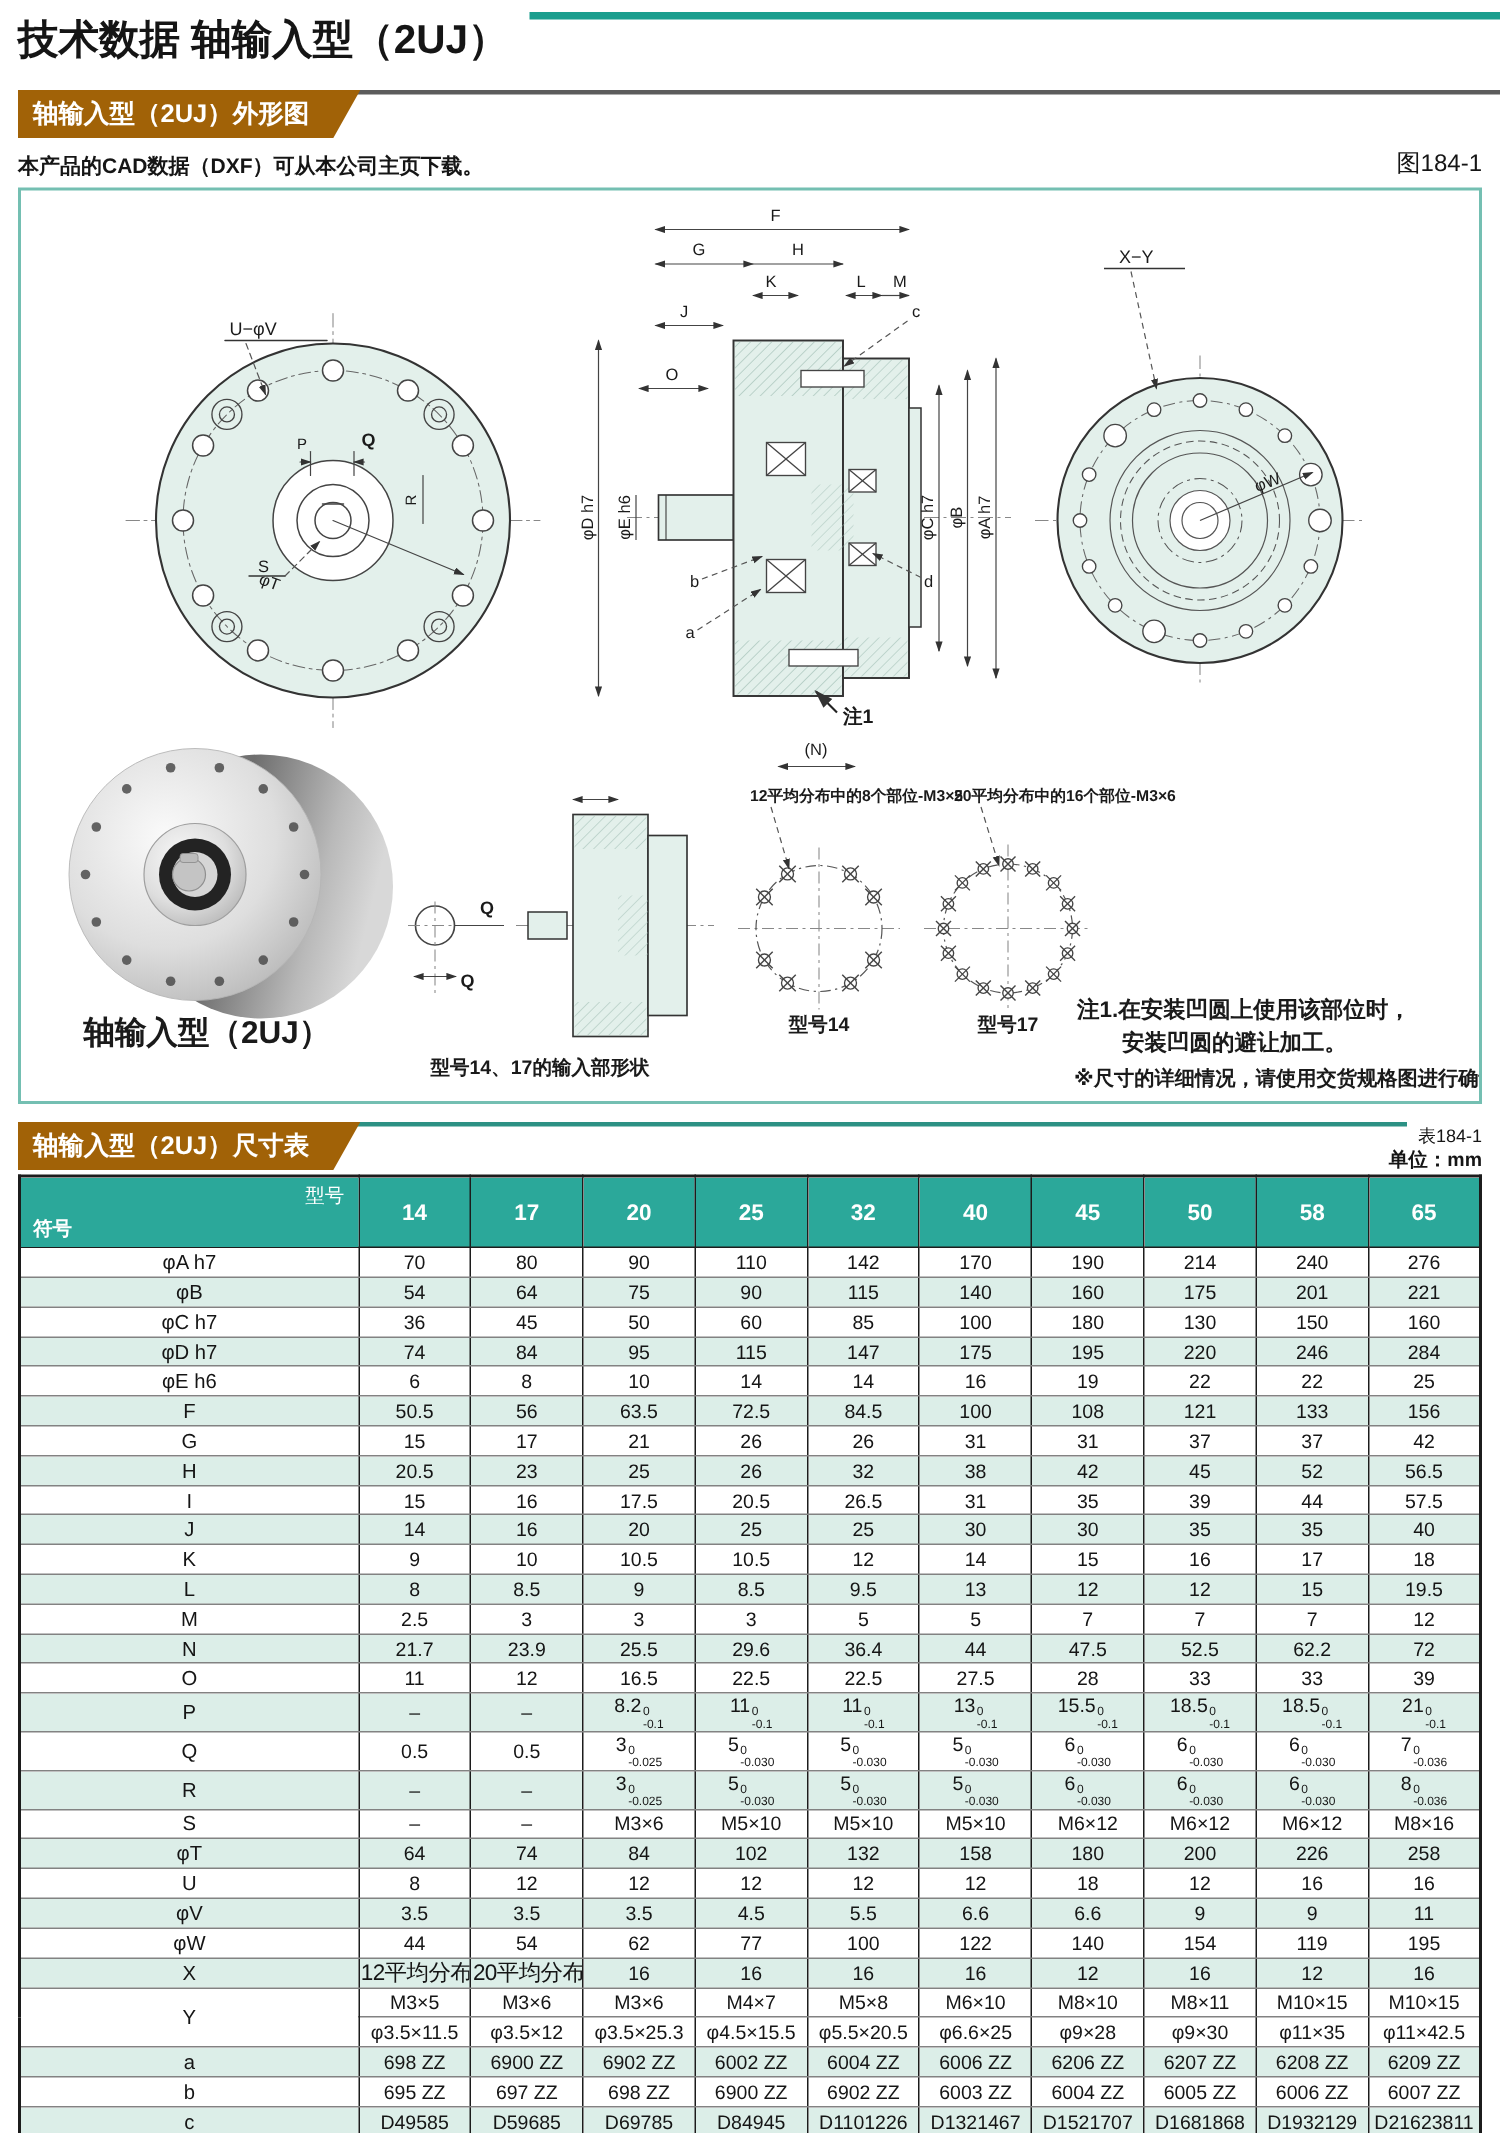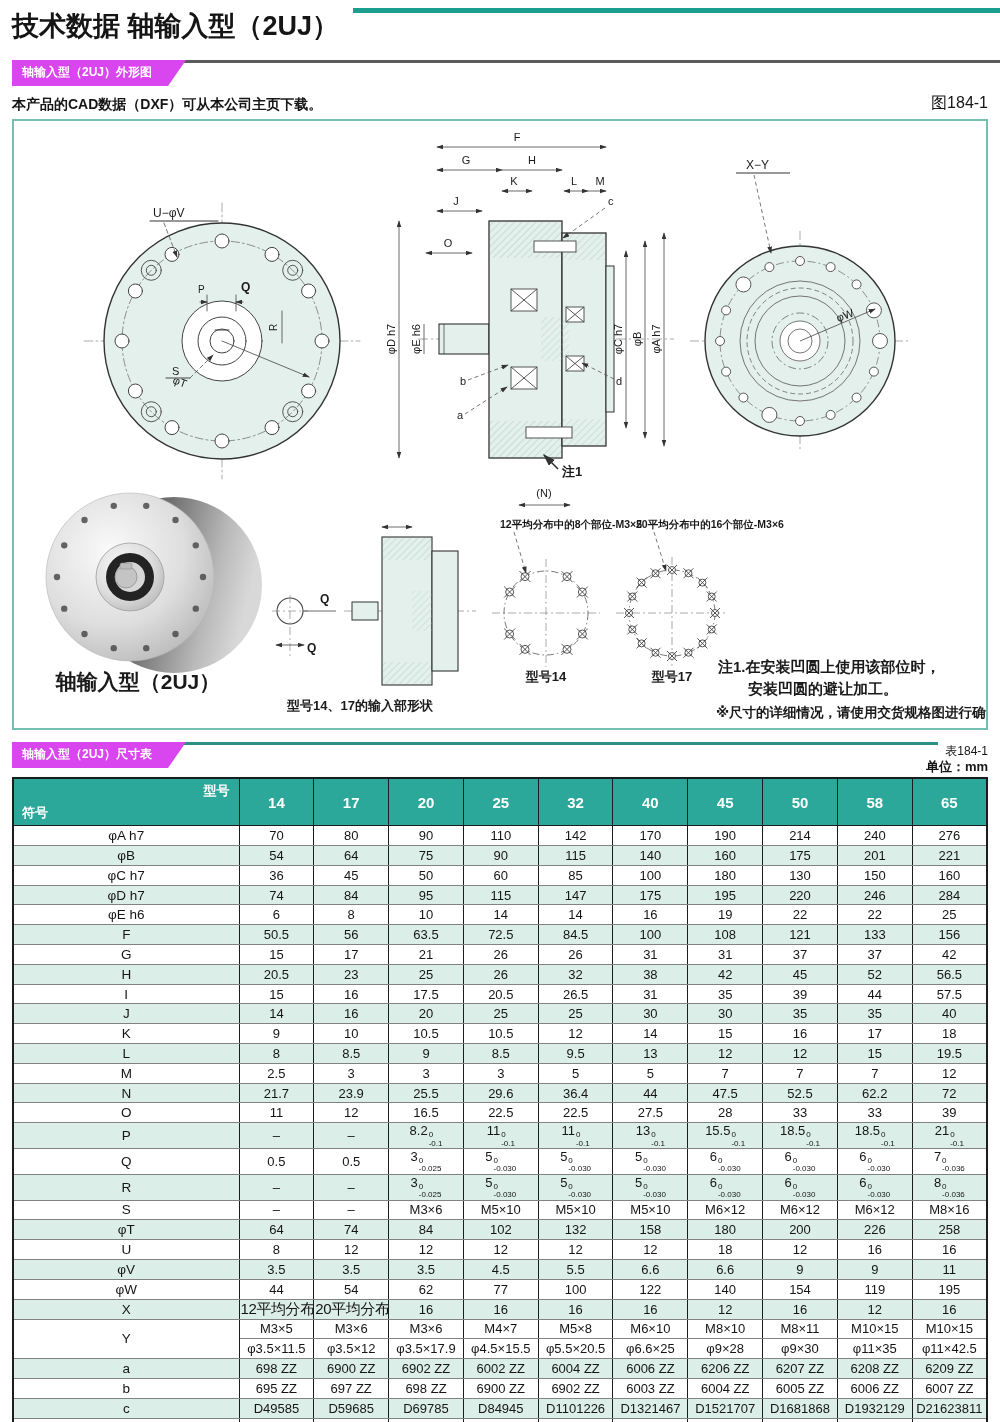--- a/index.html
+++ b/index.html
@@ -9,22 +9,22 @@
   
   .title-row{display:flex;align-items:flex-start;height:46px;}
   .title-row h1{margin:0;font-size:27px;font-weight:bold;letter-spacing:0;white-space:nowrap;}
   .title-rule{flex:1;height:5px;background:#1b9e8e;margin-left:14px;margin-right:-12px;}
 
   
   .sec-bar{position:relative;margin-top:6px;}
   .sec-bar .topline{position:absolute;top:0;left:0;right:-12px;height:3px;}
   .sec-bar.gray .topline{background:#5c5c5c;}
   .sec-bar.teal .topline{background:#2c9184;}
-  .sec-label{display:inline-block;background:#d946ef;color:#fff;font-weight:bold;
-    font-size:12px;padding:4px 34px 5px 10px;margin-top:0;
+  .sec-label{display:inline-block;background:#a16207;color:#fff;font-weight:bold;
+    font-size:17px;padding:4px 34px 5px 10px;margin-top:0;
     clip-path:polygon(0 0,100% 0,calc(100% - 18px) 100%,0 100%);}
   .sec2-row{display:flex;justify-content:center;align-items:flex-start;margin-top:12px;position:relative;}
   .sec2-refs{text-align:right;line-height:1.25;padding-top:2px;}
   .ref-small{font-size:12px;}
   .ref-unit{font-size:13px;font-weight:bold;}
 
   
   .cad-row{display:flex;justify-content:space-between;align-items:flex-end;margin:7px 0 5px 0;}
   .cad-note{font-size:14px;font-weight:bold;}
   .fig-ref{font-size:16px;}
@@ -33,21 +33,21 @@
   .panel{border:2px solid #74bfb2;height:607px;position:relative;background:#fff;}
   .panel svg{display:block;}
 
   
   table.dims{border-collapse:collapse;width:100%;table-layout:fixed;margin-top:2px;
     border:2px solid #1c1c1c;font-size:13px;}
   table.dims th,table.dims td{border:1px solid #1c1c1c;padding:0 1px;text-align:center;overflow:hidden;white-space:nowrap;}
   table.dims thead th{background:#2ba89a;color:#fff;font-size:15px;font-weight:bold;height:46px;}
   th.corner{position:relative;background-color:#2ba89a;
     background-image:linear-gradient(to right bottom,transparent calc(50% - 1px),rgba(15,55,50,.75) calc(50% - 1px),rgba(15,55,50,.75) calc(50% + 1px),transparent calc(50% + 1px));}
-  th.corner .c-top{position:absolute;top:3px;right:9px;font-size:13px;font-weight:bold;margin-left:27px;}
+  th.corner .c-top{position:absolute;top:3px;right:9px;font-size:13px;font-weight:normal;margin-left:27px;}
   th.corner .c-bot{position:absolute;bottom:3px;left:8px;font-size:13px;font-weight:bold;}
   table.dims tbody td{height:18.8px;border-top-color:#828282;border-bottom-color:#828282;background:#fff;}
   table.dims tbody tr.alt td{background:#dceee8;}
   td.sym{font-size:13.5px;}
   td.xs{font-size:15px;letter-spacing:-0.4px;}
   .tol{display:inline-flex;flex-direction:column;justify-content:center;font-size:8px;
     line-height:1.05;vertical-align:-2px;margin-left:1px;text-align:left;font-weight:normal;}
 
   
   svg text{font-family:"Liberation Sans","DejaVu Sans",sans-serif;fill:#1a1a1a;}
@@ -855,21 +855,21 @@
           <td>M5×8</td>
           <td>M6×10</td>
           <td>M8×10</td>
           <td>M8×11</td>
           <td>M10×15</td>
           <td>M10×15</td>
         </tr>
         <tr class="">
           <td>φ3.5×11.5</td>
           <td>φ3.5×12</td>
-          <td>φ3.5×17.9</td>
+          <td>φ3.5×25.3</td>
           <td>φ4.5×15.5</td>
           <td>φ5.5×20.5</td>
           <td>φ6.6×25</td>
           <td>φ9×28</td>
           <td>φ9×30</td>
           <td>φ11×35</td>
           <td>φ11×42.5</td>
         </tr>
         <tr class="alt">
           <td class="sym">a</td>

